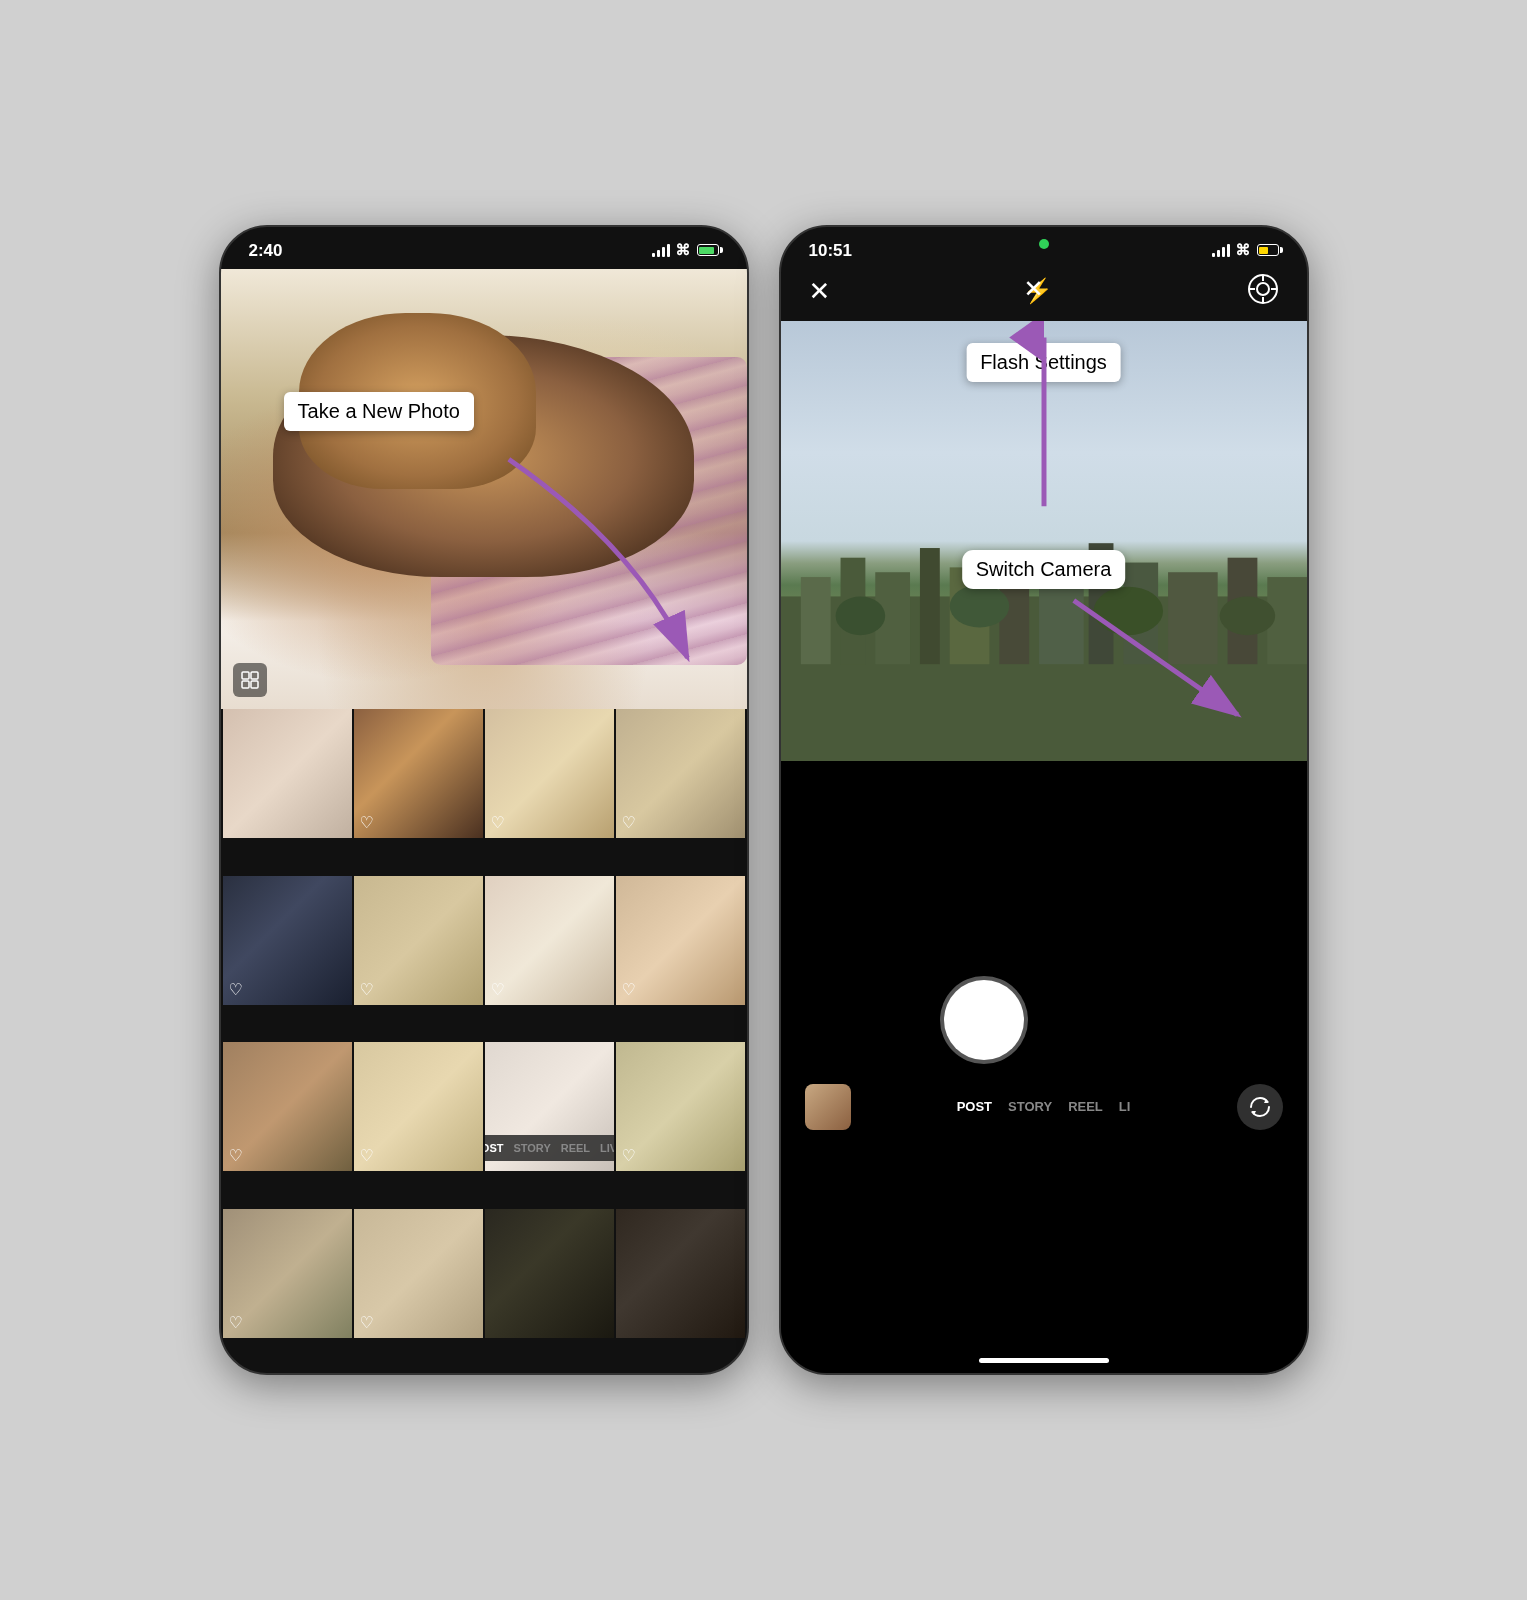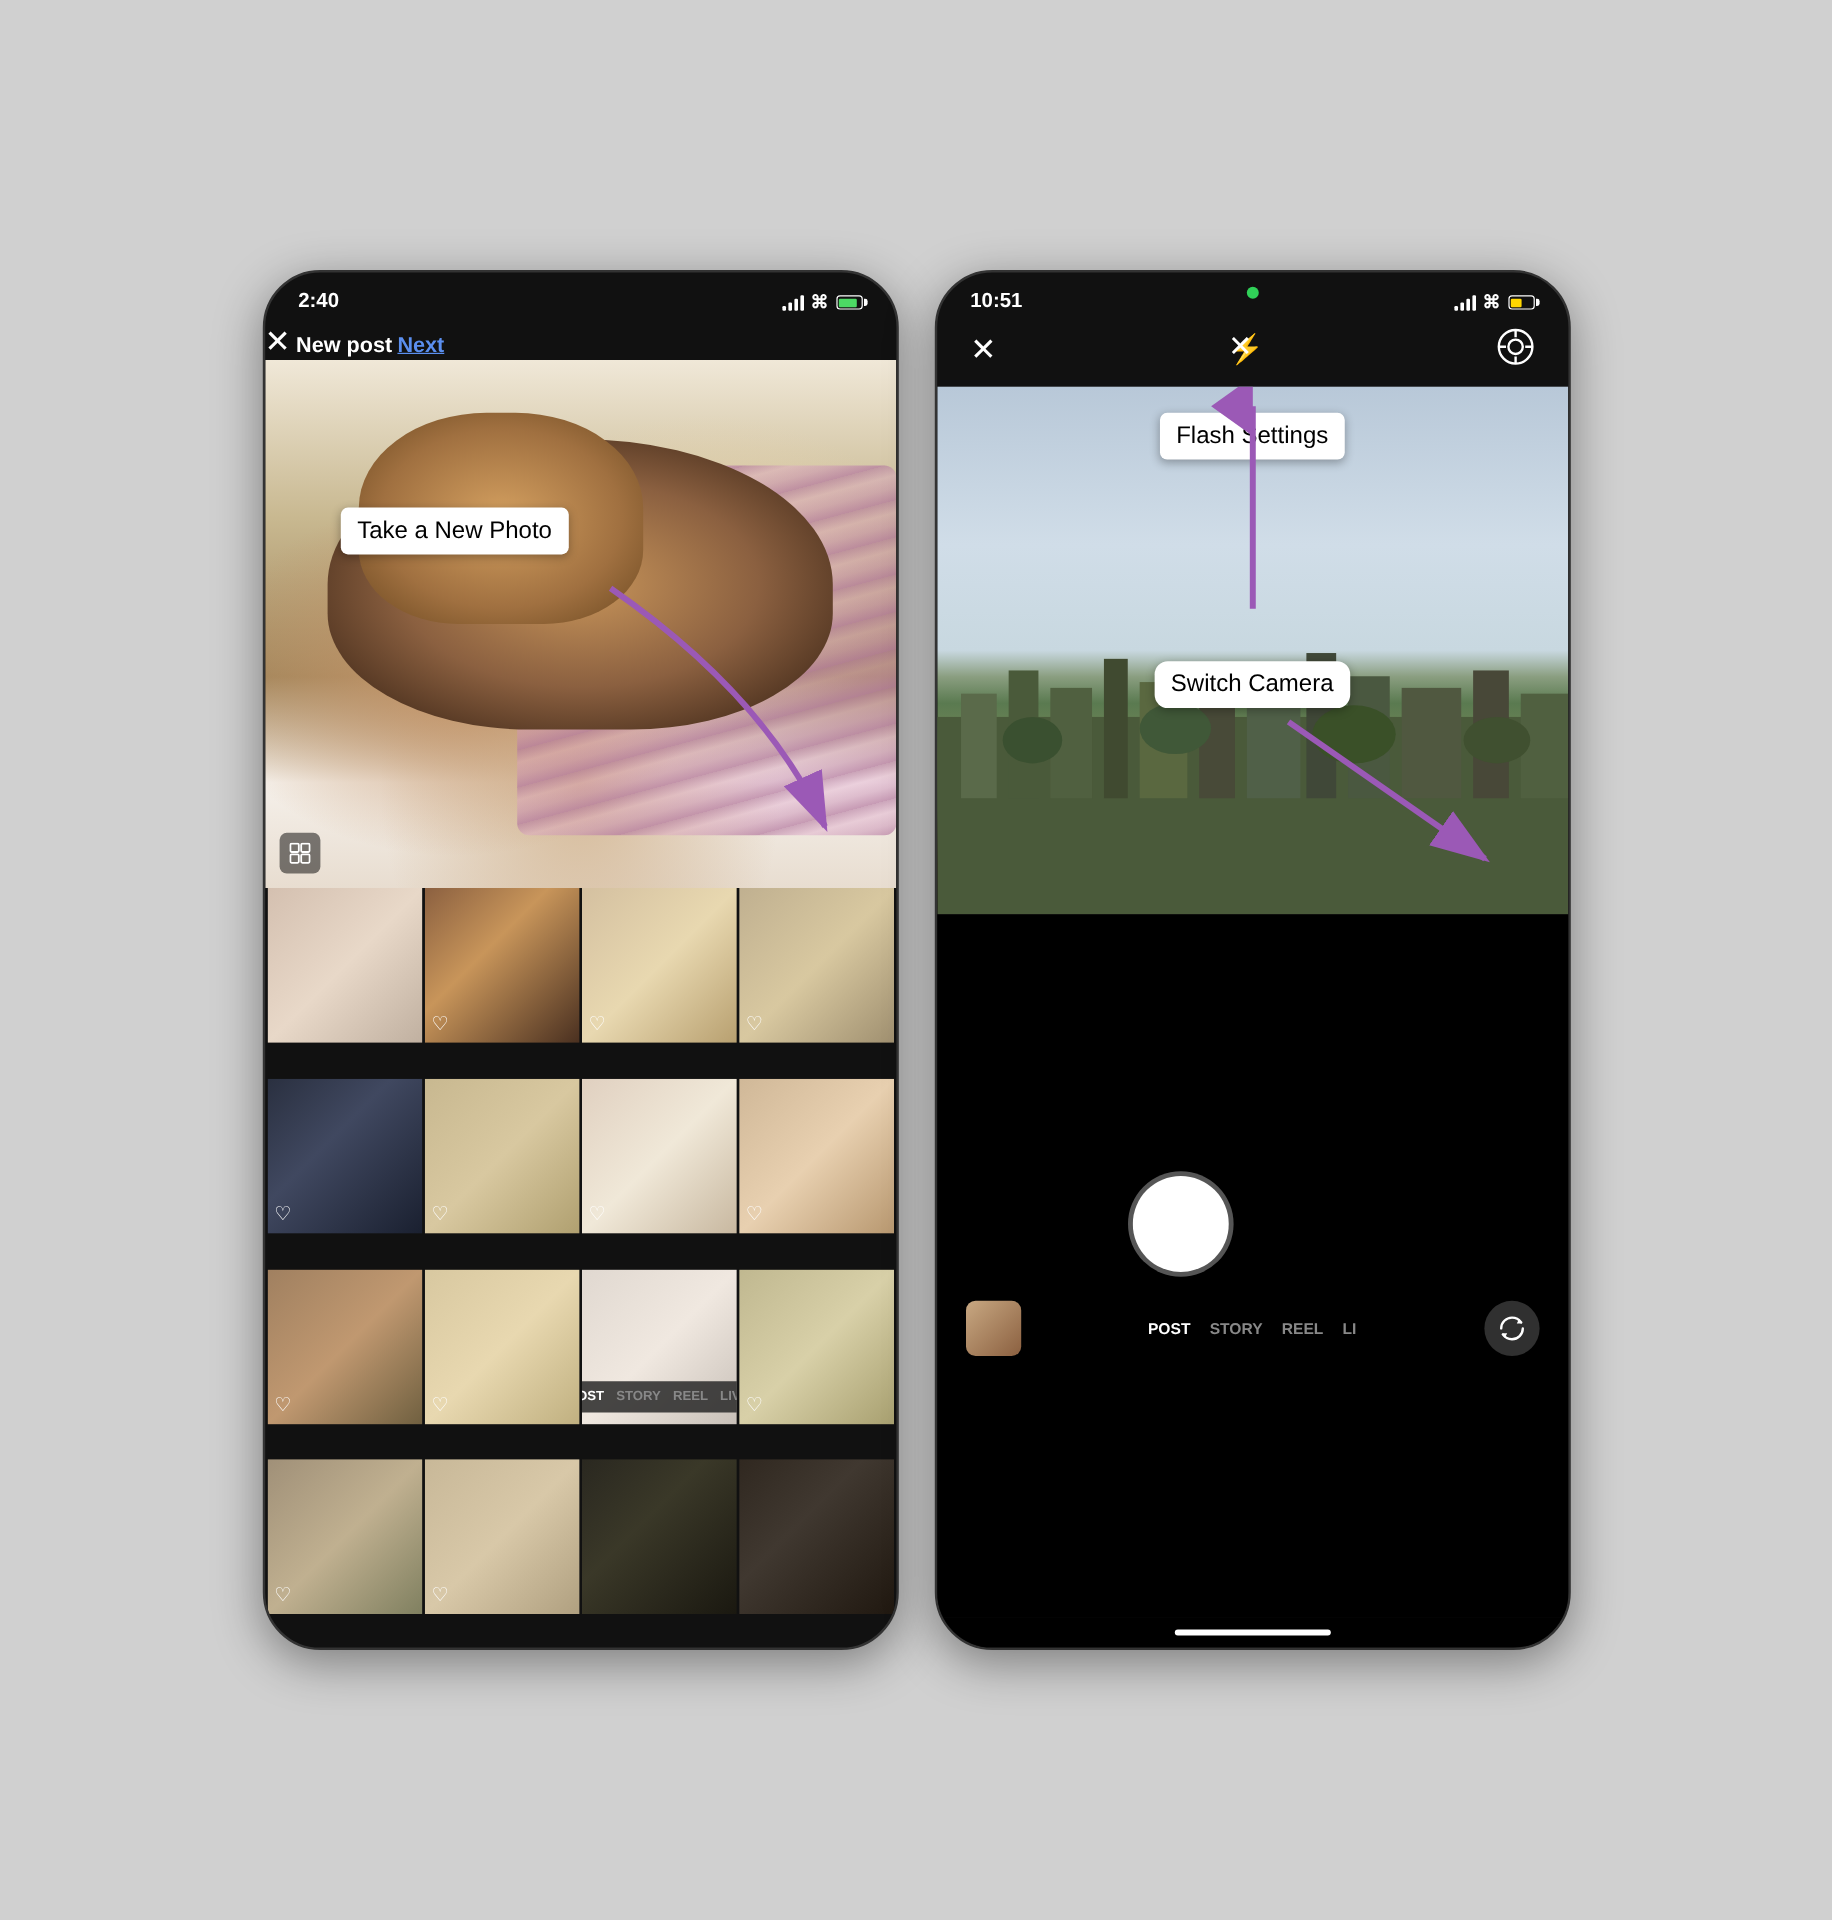--- a/index.html
+++ b/index.html
@@ -24,21 +24,21 @@
       overflow: hidden;
       position: relative;
       box-shadow: 0 10px 40px rgba(0,0,0,0.4);
       border: 2px solid #333;
     }
 
     
     .status-bar {
       display: flex;
       justify-content: space-between;
-      align-items: flex-end;
+      align-items: flex-start;
       padding: 14px 28px 8px;
       color: #fff;
       font-size: 17px;
       font-weight: 600;
     }
     .status-right {
       display: flex;
       align-items: center;
       gap: 6px;
       font-size: 14px;
@@ -374,25 +374,20 @@
             <span></span>
             <span></span>
         </div>
         <span class="wifi-icon">⌘</span>
         <div class="battery">
           <div class="battery-fill charging"></div>
         </div>
       </div>
     </div>
 
-    <div class="nav-header">
-      <span class="close-x">✕</span>
-      <span class="nav-title">New post</span>
-      <span class="nav-next">Next</span>
-    </div>
 
     <div class="preview-area">
       <div class="dog-image">
         <div class="dog-bg"></div>
         <div class="blanket"></div>
         <div class="dog-body"></div>
         <div class="dog-head"></div>
       </div>
 
       <div class="annotation-label" style="top: 28%; left: 12%; padding-left: 14px;">

